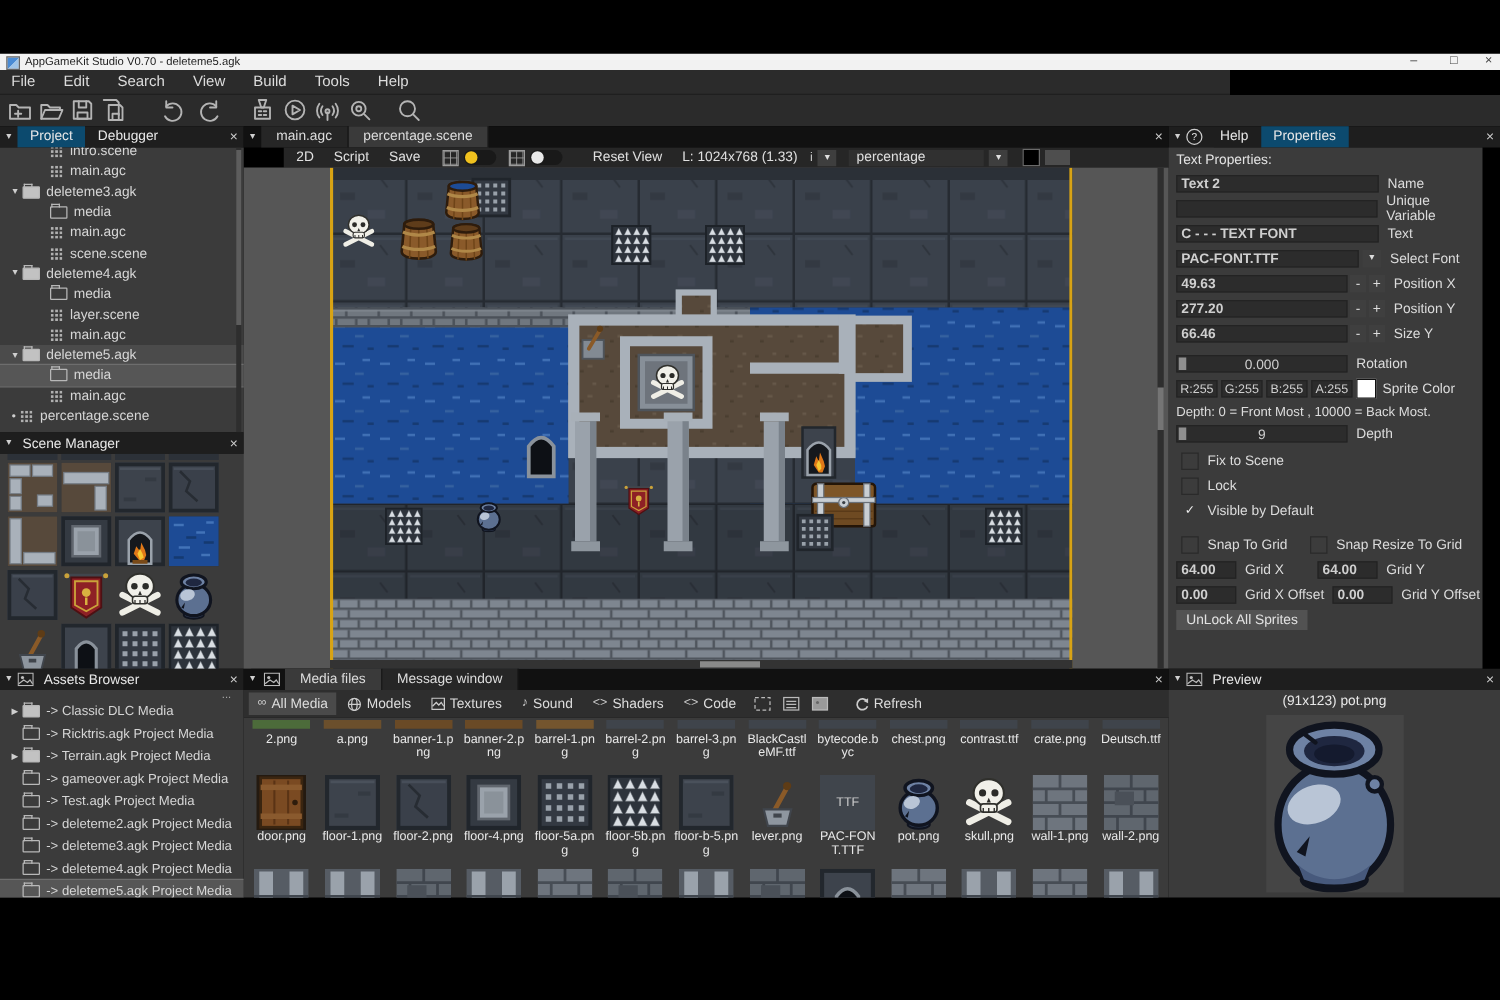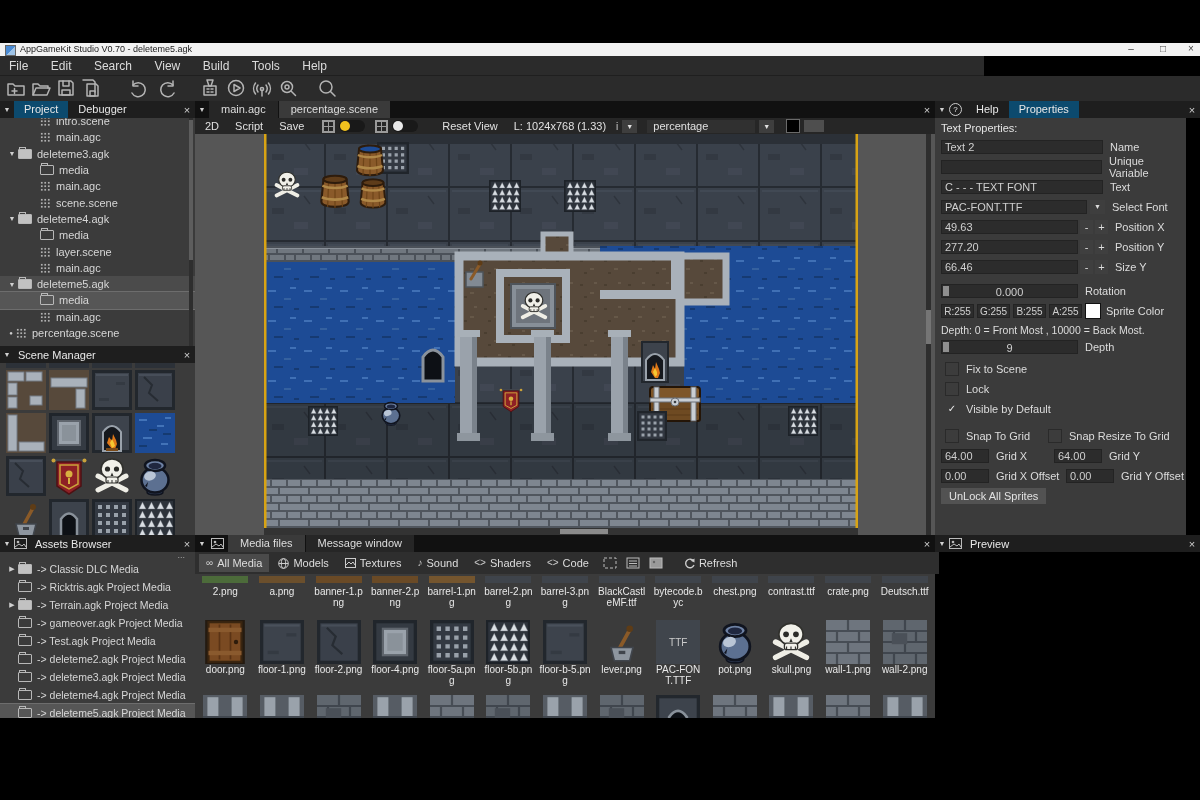--- a/index.html
+++ b/index.html
@@ -45,21 +45,21 @@
   .smgrid{padding-left:6px;}
   .smrow{display:flex;gap:3px;margin-bottom:3px;}
   .smtile{width:40px;height:40px;background:#30353c;}
   .smsliver{width:40px;height:5px;background:#2c3138;}
   
   .arow{height:18px;display:flex;align-items:center;font-size:10.5px;color:#d6d6d6;white-space:nowrap;}
   
   .tabbar{background:#111;display:flex;align-items:center;height:17px;font-size:11px;color:#ddd;}
   .etab{padding:0 12px;height:17px;line-height:17px;background:#262626;border-right:1px solid #111;}
   .etab.active{background:#3a3a3a;}
-  .scenetb{background:#262626;display:flex;align-items:center;height:16px;font-size:11px;color:#e0e0e0;gap:4px;padding-left:4px;}
+  .scenetb{background:#262626;display:flex;align-items:center;height:16px;font-size:11px;color:#e0e0e0;gap:4px;padding-left:4px;margin-left:32px;}
   .stbtn{padding:0 6px;line-height:16px;}
   .gridico{width:11px;height:11px;border:1px solid #9a9a9a;
     background-image:linear-gradient(#9a9a9a 1px,transparent 1px),linear-gradient(90deg,#9a9a9a 1px,transparent 1px);background-size:5px 5px;}
   .toggle{width:26px;height:12px;border-radius:6px;background:#191919;position:relative;}
   .toggle .knob{position:absolute;left:1px;top:1px;width:10px;height:10px;border-radius:50%;}
   .selbox{background:#303030;height:13px;line-height:13px;padding:0 6px;}
   .ddbox{width:15px;height:13px;background:#3e3e3e;text-align:center;font-size:7px;line-height:13px;}
   .swatch-black{width:12px;height:12px;background:#000;border:1px solid #6a6a6a;}
   .swatch-gray{width:20px;height:12px;background:#4e4e4e;}
   
@@ -71,21 +71,21 @@
   .fico{font-size:10px;color:#ccc;}
   .viewbtn{width:18px;height:14px;margin-left:3px;display:flex;align-items:center;justify-content:center;}
   .mgrid{background:#3b3b3b;overflow:hidden;position:relative;}
   .mrow{position:absolute;left:2px;width:736px;display:grid;grid-template-columns:repeat(13,1fr);}
   .mcell{display:flex;flex-direction:column;align-items:center;}
   .mlabel{font-size:10px;line-height:11px;color:#e8e8e8;text-align:center;width:52px;word-break:break-all;}
   .sliver{width:46px;height:7px;background:#3f444b;margin-bottom:3px;}
   .ttfbox{width:44px;height:44px;background:#40454c;color:#ccc;font-size:10px;display:flex;align-items:center;justify-content:center;}
   
   .prow{position:absolute;height:14px;font-size:11px;color:#dcdcdc;display:flex;align-items:center;}
-  .pin{background:#2c2c2c;border:1px solid #232323;color:#cfcfcf;font-size:11px;height:14px;box-sizing:border-box;padding:0 3px;font-family:"Liberation Sans",sans-serif;}
+  .pin{background:#2c2c2c;border:1px solid #232323;color:#cfcfcf;font-size:11px;height:14px;box-sizing:border-box;padding:0 3px;font-family:"Liberation Sans",sans-serif;font-weight:bold;}
   .pmb{width:13px;height:14px;background:#3f3f3f;color:#ddd;text-align:center;line-height:14px;font-size:11px;margin-left:2px;}
   .plabel{margin-left:7px;}
   .sliderbox{width:137px;height:14px;background:#2c2c2c;border:1px solid #232323;position:relative;text-align:center;line-height:14px;color:#cfcfcf;font-size:11px;box-sizing:border-box;}
   .sthumb{position:absolute;left:1px;top:1px;width:6px;height:10px;background:#8f8f8f;}
   .cmini{width:33px;height:14px;background:#2c2c2c;border:1px solid #232323;text-align:center;line-height:14px;font-size:10px;color:#cfcfcf;box-sizing:border-box;margin-right:3px;}
   .wswatch{width:14px;height:14px;background:#fff;border:1px solid #111;}
   .cb{width:12px;height:12px;background:#3c3c3c;border:1px solid #2a2a2a;text-align:center;line-height:11px;font-size:10px;color:#eee;}
   .pbtn{background:#525252;color:#e2e2e2;font-size:11px;padding:1px 8px;line-height:14px;display:inline-block;}
   
   .pimgbox{background:#454545;}
@@ -1046,14 +1046,31 @@
   <div class="abs phead" style="left:935px;top:535px;width:265px">
     <span class="collapse">▼</span>
     <svg width="13" height="11" style="margin-right:4px">
         <rect x="0.5" y="0.5" width="12" height="10" fill="none" stroke="#bbb"></rect>
         <circle cx="4" cy="4" r="1.3" fill="#bbb"></circle>
         <path d="M1,9 l4,-3 3,2 2,-2 2,3" stroke="#bbb" fill="none"></path>
       </svg>
     <span class="ptitle">Preview</span>
     <span class="pclose">×</span>
   </div>
+  <div class="abs pbody" style="left:935px;top:552px;width:265px;height:166px">
+    <div style="text-align:center;font-size:11px;color:#e8e8e8;padding-top:3px">(91x123) pot.png</div>
+    <div class="abs pimgbox" style="left:78px;top:20px;width:110px;height:142px">
+      <svg width="110" height="142" viewBox="0 0 91 123">
+        <ellipse cx="45" cy="114" rx="22" ry="7" fill="#2e3a52" stroke="#10141f" stroke-width="4"></ellipse>
+        <ellipse cx="45" cy="76" rx="39" ry="42" fill="#5c7091" stroke="#10141f" stroke-width="5"></ellipse>
+        <path d="M20,104 a39,42 0 0 0 50,0 l-4,10 a30,12 0 0 1 -42,0 z" fill="#47597c"></path>
+        <ellipse cx="45" cy="24" rx="31" ry="17" fill="#6e82a4" stroke="#10141f" stroke-width="5"></ellipse>
+        <ellipse cx="45" cy="25" rx="21" ry="10.5" fill="#1f2740"></ellipse>
+        <ellipse cx="45" cy="27" rx="14" ry="6.5" fill="#141a2e"></ellipse>
+        <circle cx="73" cy="48" r="5" fill="#6e82a4" stroke="#10141f" stroke-width="3"></circle>
+        <ellipse cx="31" cy="62" rx="19" ry="13" fill="#b9c5d6" transform="rotate(-20 31 62)"></ellipse>
+        <path d="M19,95 l9,-11 -3,14 z" fill="#10141f"></path>
+        <path d="M24,13 l8,6" stroke="#10141f" stroke-width="3" stroke-linecap="round"></path>
+      </svg>
+    </div>
+  </div>
 
 </div>
 
 </body></html>

